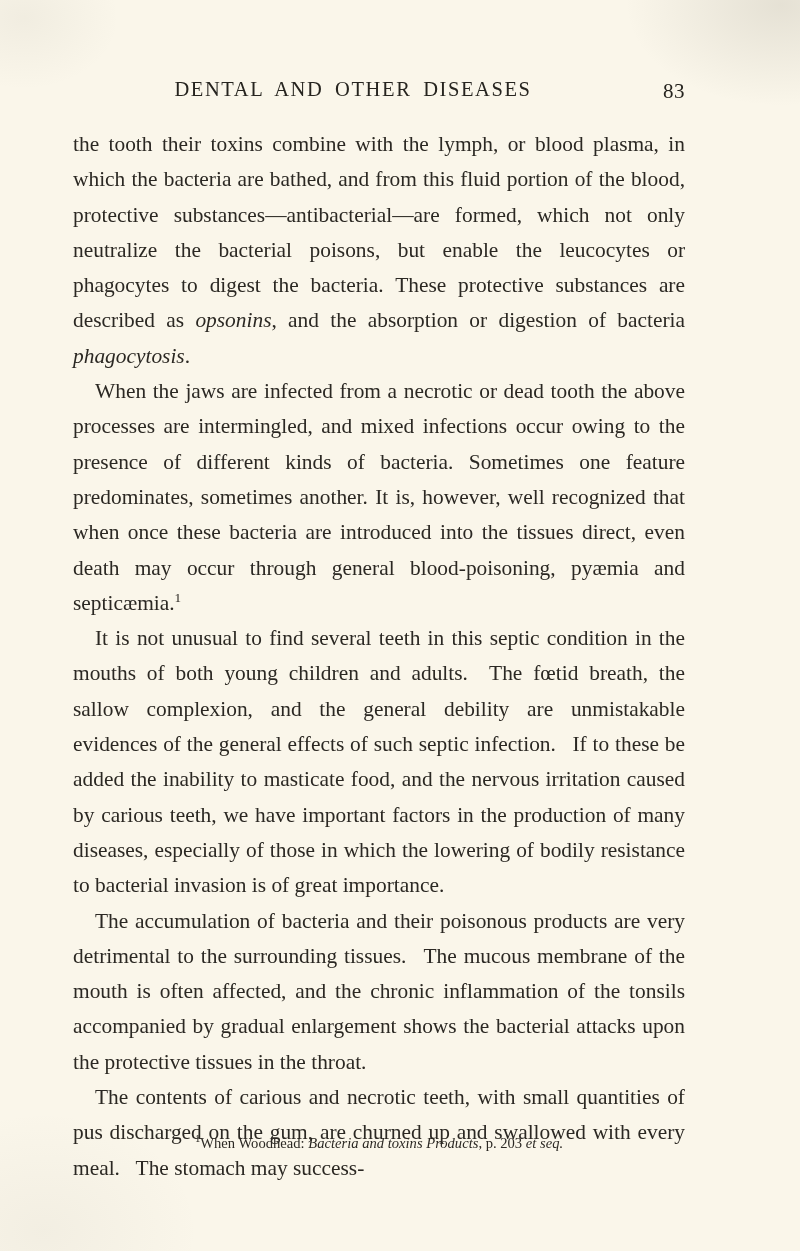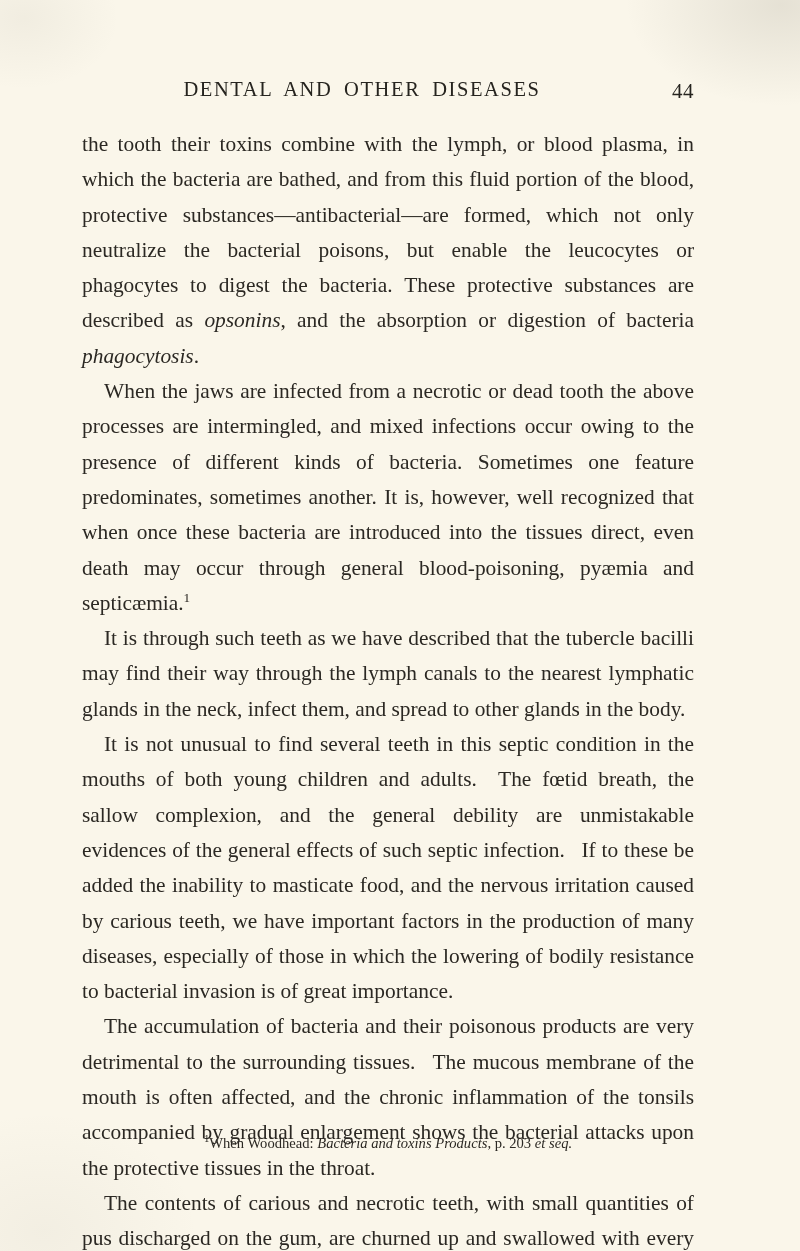--- a/index.html
+++ b/index.html
@@ -40,21 +40,21 @@
     bottom: -60px;
     left: -60px;
     width: 260px;
     height: 200px;
     background: radial-gradient(ellipse at 40% 60%, rgba(120,115,100,0.06), rgba(120,115,100,0.0) 70%);
     pointer-events: none;
   }
 
   .page {
     position: absolute;
-    left: 82px;
+    left: 73px;
     top: 0;
     width: 612px;
     height: 1251px;
   }
 
   
   .running-head {
     position: absolute;
     top: 78px;
     left: 0;
@@ -135,27 +135,26 @@
 <body>
 
 <div class="scan-smudge-tl"></div>
 <div class="scan-smudge-tr"></div>
 <div class="scan-smudge-bl"></div>
 
 <div class="page">
 
   <div class="running-head">
     <div class="running-head-title">DENTAL AND OTHER DISEASES</div>
-    <div class="running-head-page">44</div>
+    <div class="running-head-page">83</div>
   </div>
 
   <div class="body-text" id="body-text">
       <p><span>the tooth their toxins combine with the lymph, or blood plasma, in which the bacteria are bathed, and from this fluid portion of the blood, protective substances—antibacterial—are formed, which not only neutralize the bacterial poisons, but enable the leucocytes or phagocytes to digest the bacteria. These protective substances are described as </span><i>opsonins</i><span>, and the absorption or digestion of bacteria </span><i>phagocytosis</i><span>.</span></p>
       <p class="indented"><span>When the jaws are infected from a necrotic or dead tooth the above processes are intermingled, and mixed infections occur owing to the presence of different kinds of bacteria. Sometimes one feature predominates, sometimes another. It is, however, well recognized that when once these bacteria are introduced into the tissues direct, even death may occur through general blood-poisoning, pyæmia and septicæmia.</span><sup>1</sup></p>
-      <p class="indented"><span>It is through such teeth as we have described that the tubercle bacilli may find their way through the lymph canals to the nearest lymphatic glands in the neck, infect them, and spread to other glands in the body.</span></p>
       <p class="indented"><span>It is not unusual to find several teeth in this septic condition in the mouths of both young children and adults.  The fœtid breath, the sallow complexion, and the general debility are unmistakable evidences of the general effects of such septic infection.  If to these be added the inability to masticate food, and the nervous irritation caused by carious teeth, we have important factors in the production of many diseases, especially of those in which the lowering of bodily resistance to bacterial invasion is of great importance.</span></p>
       <p class="indented"><span>The accumulation of bacteria and their poisonous products are very detrimental to the surrounding tissues.  The mucous membrane of the mouth is often affected, and the chronic inflammation of the tonsils accompanied by gradual enlargement shows the bacterial attacks upon the protective tissues in the throat.</span></p>
       <p class="indented"><span>The contents of carious and necrotic teeth, with small quantities of pus discharged on the gum, are churned up and swallowed with every meal.  The stomach may success-</span></p>
     </div>
 
   <div class="footnote">
     <span class="fn-inner">
       <sup>1</sup><span>When Woodhead: </span><i>Bacteria and toxins Products</i><span>, p. 203 </span><i>et seq.</i>
     </span>
   </div>

